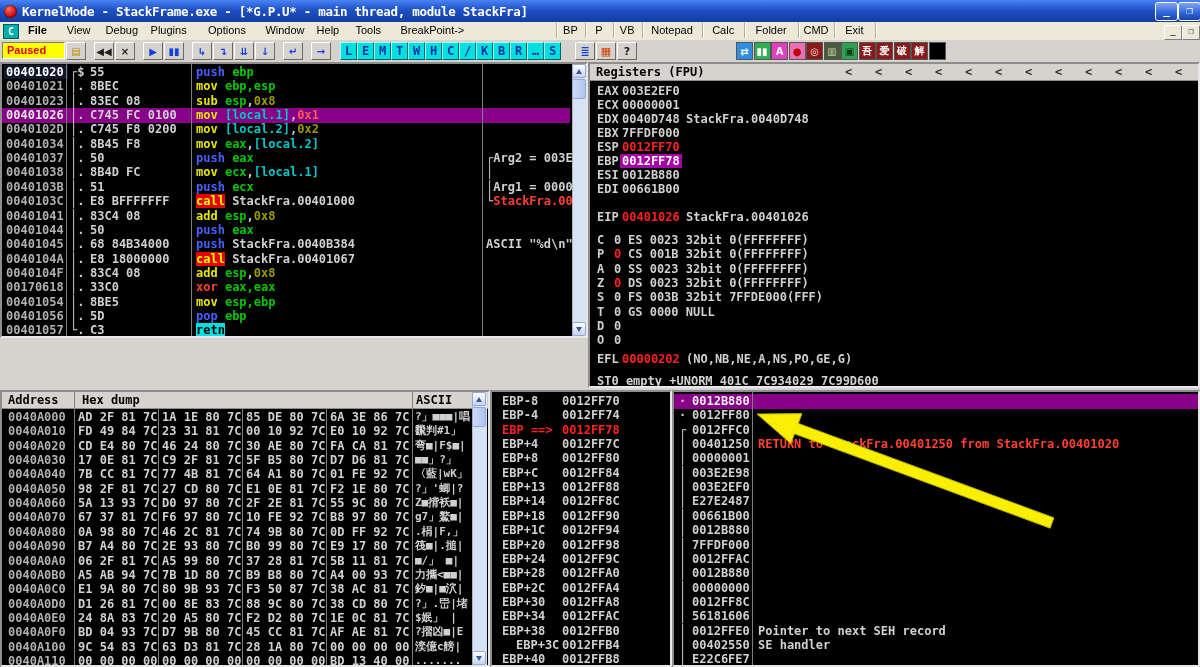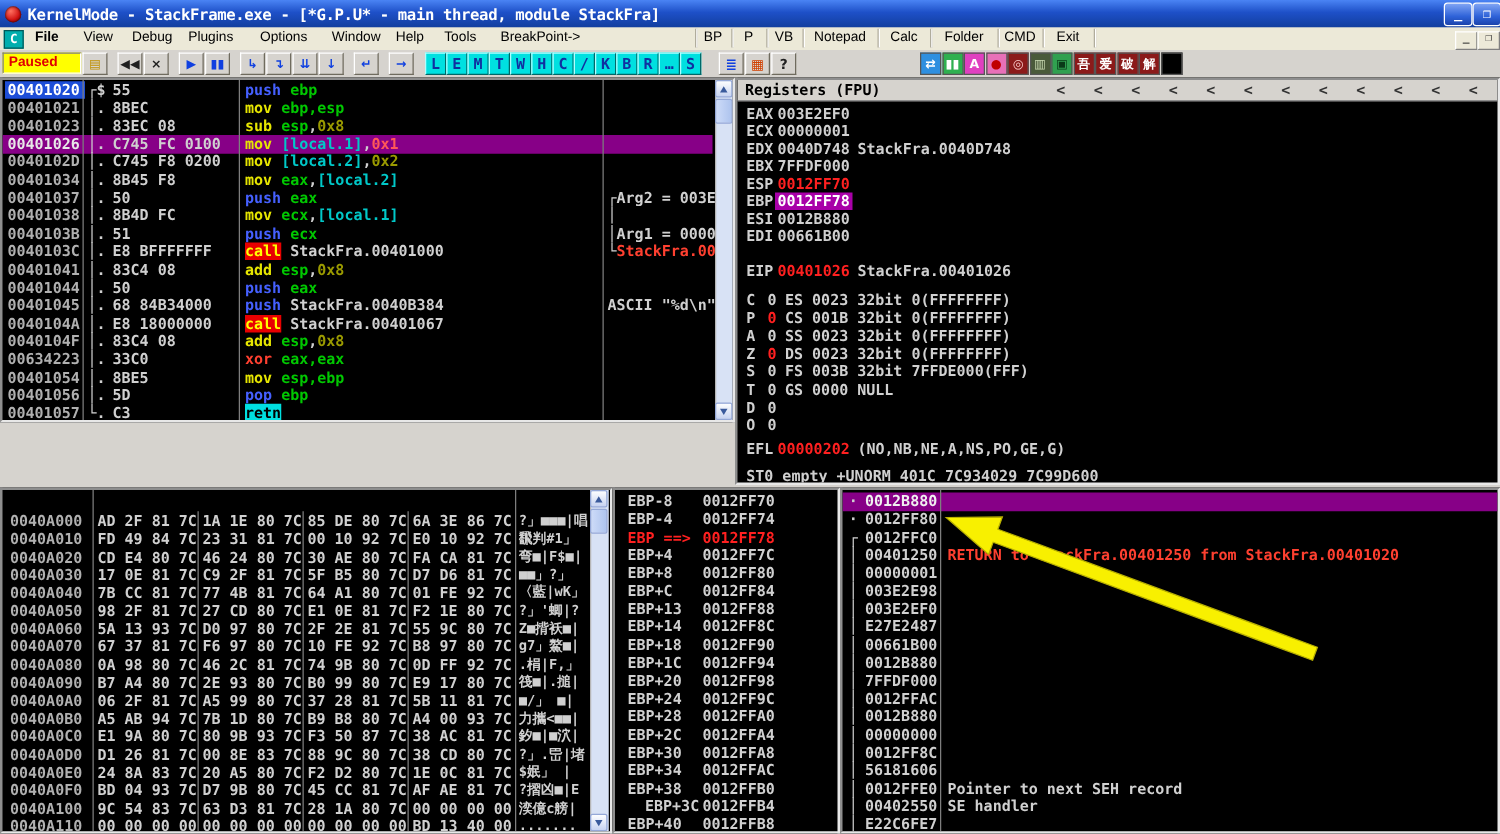--- a/index.html
+++ b/index.html
@@ -44,21 +44,21 @@
   .pane{position:absolute;background:#000;border:2px solid;border-color:#8E8E8E #E8E8E8 #E8E8E8 #8E8E8E;box-sizing:border-box;overflow:hidden;}
   .pane-hdr{position:absolute;left:0;right:0;top:0;height:16px;background:#D6D3CE;color:#000;border-bottom:1px solid #8E8E8E;}
   .vdiv{position:absolute;top:0;bottom:0;width:1px;background:#7E7E7E;}
   .row{position:absolute;left:0;height:15px;}
 
   
   .addr{color:#B0B0B0}.w{color:#D0D0D0}.b{color:#4560FF}.y{color:#E6E600}.g{color:#00C800}
   .c{color:#00C8C8}.o{color:#9A9A00}.r{color:#FF4030}.sr{color:#FF5858}
   .cb{background:#E80000;color:#FFFF00}.rb{background:#00E0E0;color:#000}
   .red{color:#FF2020}
-  .bpbg{background:#1d4ed8;color:#FFF}
+  .bpbg{background:#0f172a;color:#FFF}
   .selbg{background:#870087}
   .hl{background:#A800A8;color:#FFF;padding:0 2px;}
 
   
   .sb-track{position:absolute;width:14px;background:#D8E2F5;border-left:1px solid #B6B6B6;}
   .sb-btn{position:absolute;left:0;width:14px;height:14px;background:linear-gradient(#FDFEFF,#C7D3F1);
           border:1px solid #95A8D7;border-radius:2px;box-sizing:border-box;display:flex;align-items:center;justify-content:center;}
   .sb-thumb{position:absolute;left:0;width:14px;height:20px;background:linear-gradient(90deg,#CDDBF8,#AEC4EE);
           border:1px solid #95A8D7;border-radius:2px;box-sizing:border-box;}
   .tri-up{width:0;height:0;border-left:3px solid transparent;border-right:3px solid transparent;border-bottom:5px solid #3A5A9C;}
@@ -302,21 +302,21 @@
           <span class="mono w" style="position: absolute; left: 88px;">E8 18000000</span>
           <span class="mono " style="position: absolute; left: 194px;"><span class="cb">call</span><span class="w"> </span><span class="w">StackFra.00401067</span></span>
         </div>
         <div class="row" style="top: 201.9px; width: 568px;">
           <span class="mono addr" style="position: absolute; left: 4px;">0040104F</span>
           <span class="mono w" style="position: absolute; left: 68px;">│.</span>
           <span class="mono w" style="position: absolute; left: 88px;">83C4 08</span>
           <span class="mono " style="position: absolute; left: 194px;"><span class="y">add</span><span class="w"> </span><span class="g">esp</span><span class="w">,</span><span class="o">0x8</span></span>
         </div>
         <div class="row" style="top: 216.25px; width: 568px;">
-          <span class="mono addr" style="position: absolute; left: 4px;">00634223</span>
+          <span class="mono addr" style="position: absolute; left: 4px;">00170618</span>
           <span class="mono w" style="position: absolute; left: 68px;">│.</span>
           <span class="mono w" style="position: absolute; left: 88px;">33C0</span>
           <span class="mono " style="position: absolute; left: 194px;"><span class="r">xor</span><span class="w"> </span><span class="g">eax,eax</span></span>
         </div>
         <div class="row" style="top: 230.6px; width: 568px;">
           <span class="mono addr" style="position: absolute; left: 4px;">00401054</span>
           <span class="mono w" style="position: absolute; left: 68px;">│.</span>
           <span class="mono w" style="position: absolute; left: 88px;">8BE5</span>
           <span class="mono " style="position: absolute; left: 194px;"><span class="y">mov</span><span class="w"> </span><span class="g">esp,ebp</span></span>
         </div>
@@ -436,20 +436,25 @@
           <span class="mono red" style="position: absolute; left: 32px;">00000202</span>
           <span class="mono w" style="position: absolute; left: 96px;">(NO,NB,NE,A,NS,PO,GE,G)</span>
         </div>
         <div class="row" style="top: 310px; width: 100%;">
           <span class="mono w" style="position: absolute; left: 7px;">ST0 empty +UNORM 401C 7C934029 7C99D600</span>
         </div>
       </div>
   </div>
 
   <div class="pane" style="left:0;top:390px;width:490px;height:277px;">
+    <div class="pane-hdr">
+      <span class="mono" style="position:absolute;left:6px;top:1px;">Address</span>
+      <span class="mono" style="position:absolute;left:80px;top:1px;">Hex dump</span>
+      <span class="mono" style="position:absolute;left:414px;top:1px;">ASCII</span>
+    </div>
     <div id="hex-rows">
         <div class="row" style="top: 18px; width: 470px;">
           <span class="mono addr" style="position: absolute; left: 6px;">0040A000</span>
           <span class="mono w" style="position: absolute; left: 76px;">AD 2F 81 7C</span>
           <span class="mono w" style="position: absolute; left: 160px;">1A 1E 80 7C</span>
           <span class="mono w" style="position: absolute; left: 244px;">85 DE 80 7C</span>
           <span class="mono w" style="position: absolute; left: 328px;">6A 3E 86 7C</span>
           <span class="mono w" style="position: absolute; left: 413px; width: 56px; overflow: hidden; font-size: 11px;">?」■■■|唱</span>
         </div>
         <div class="row" style="top: 32.35px; width: 470px;">

